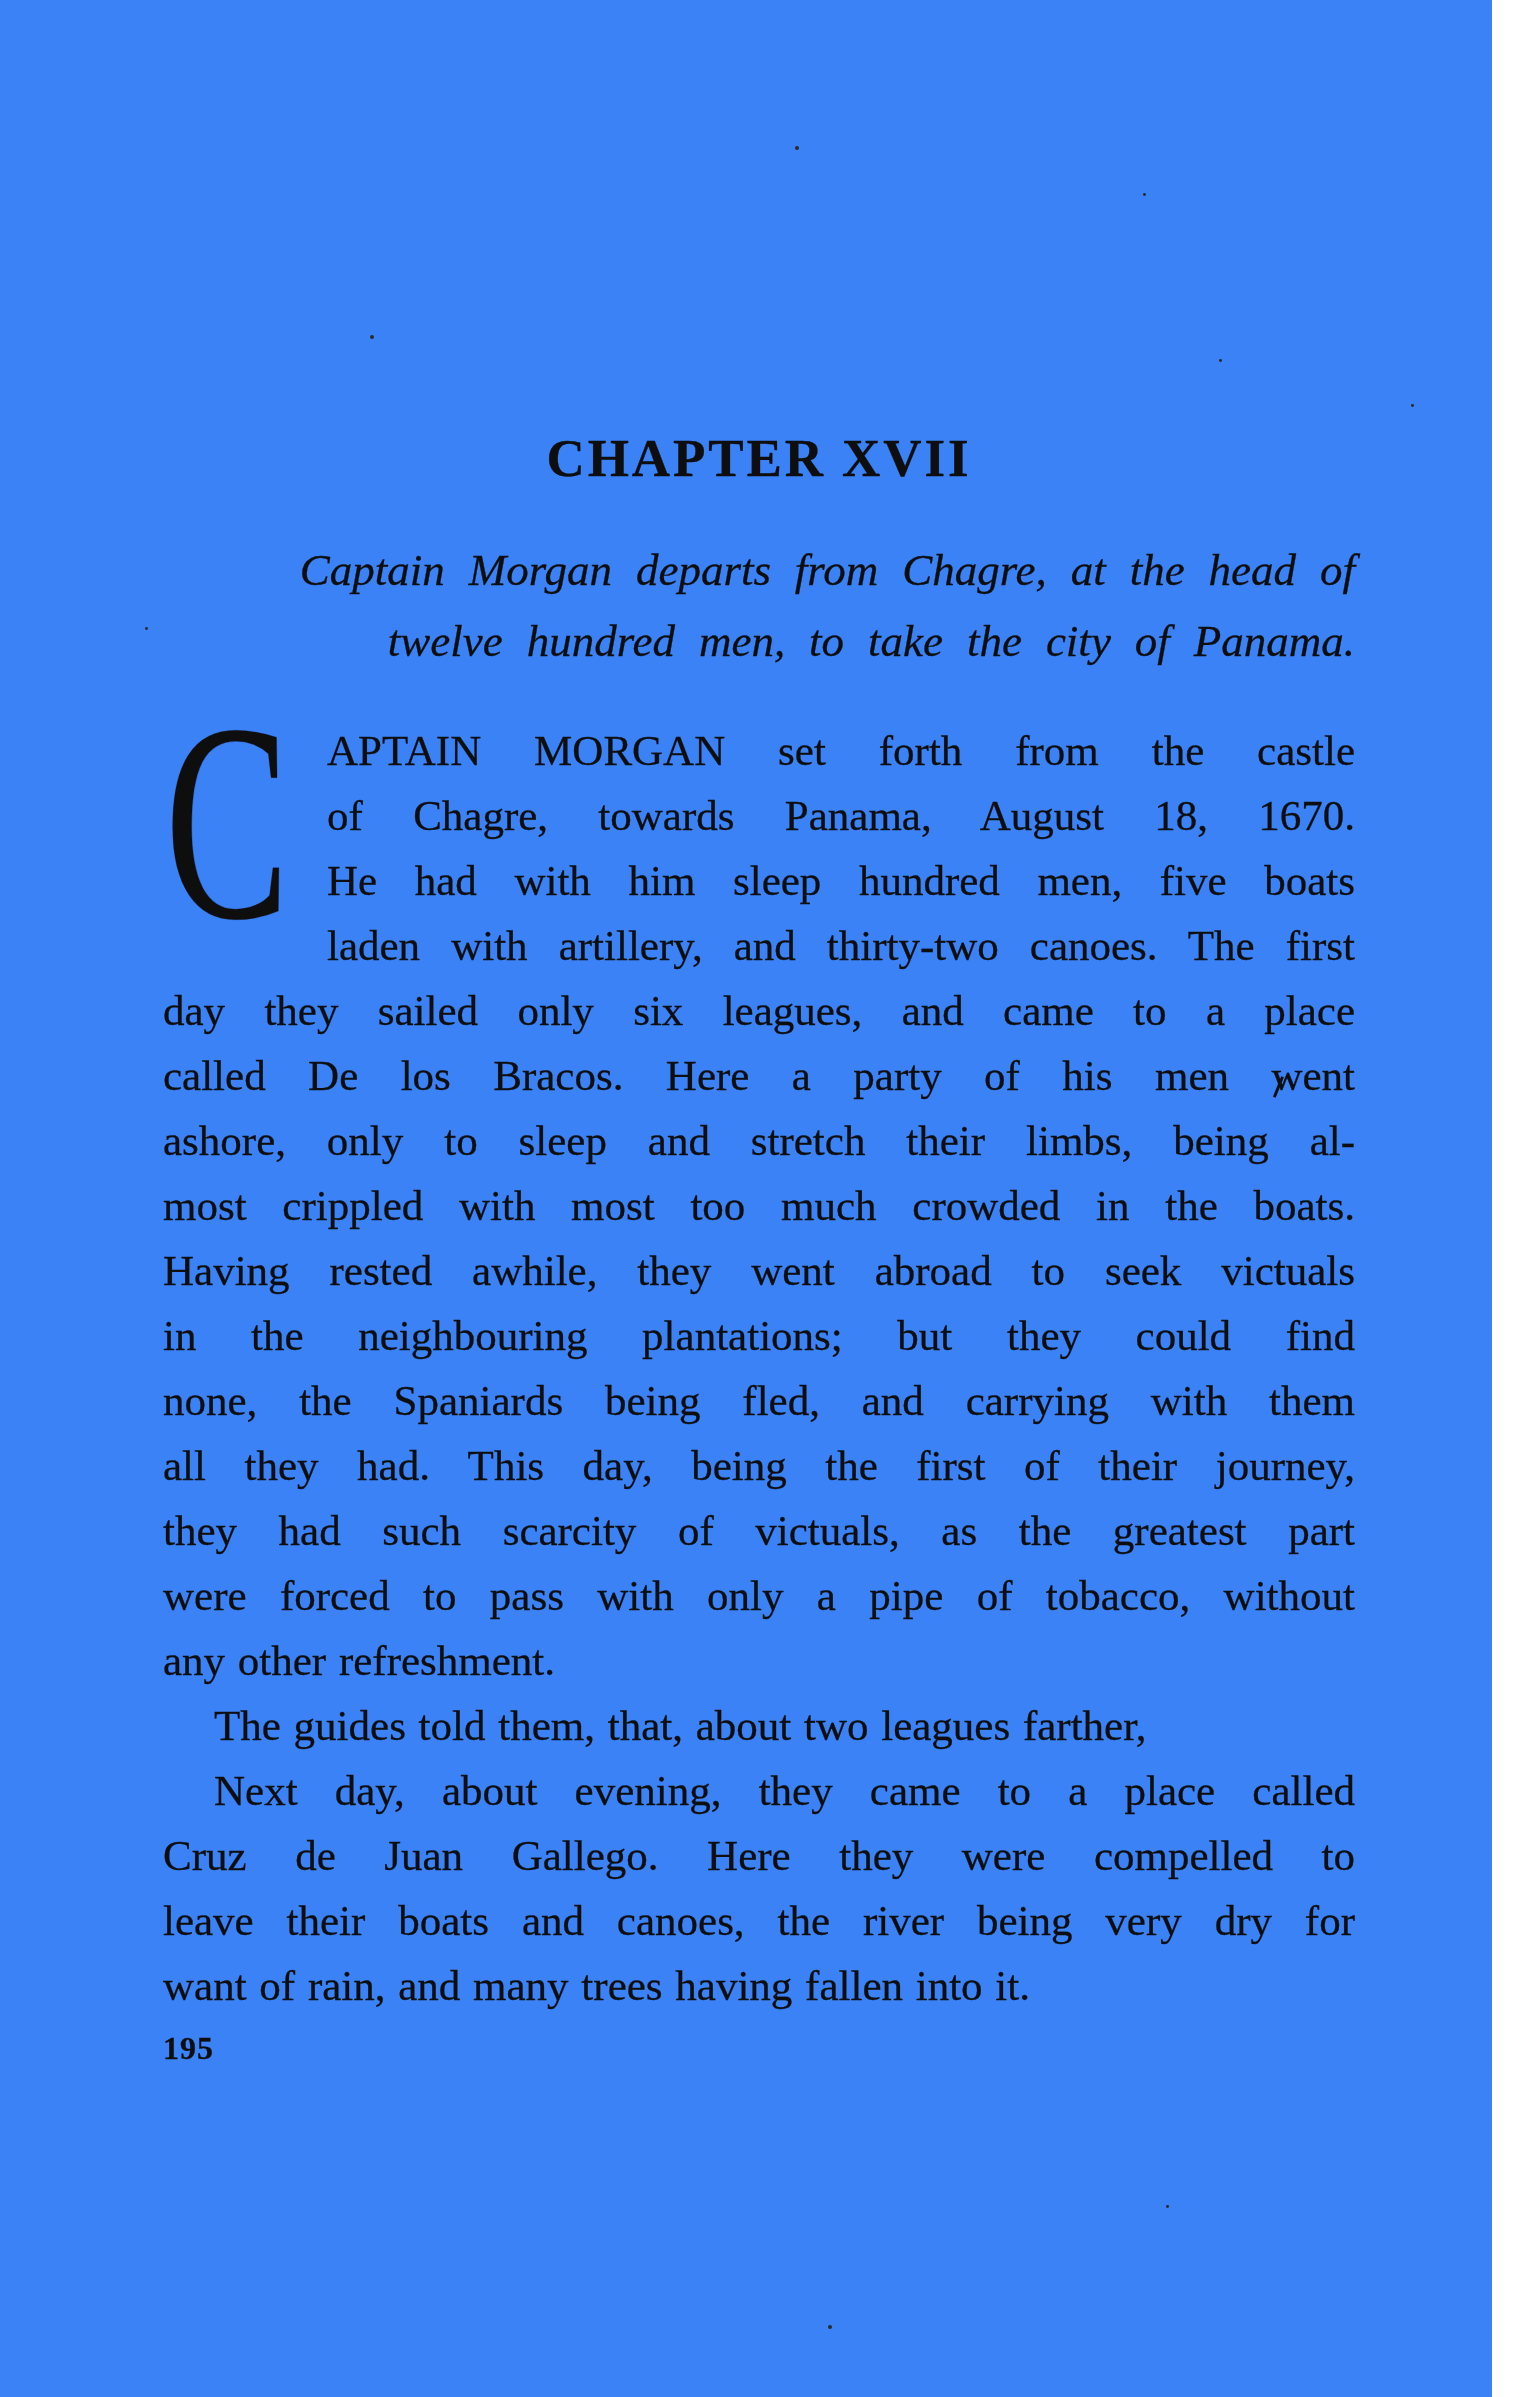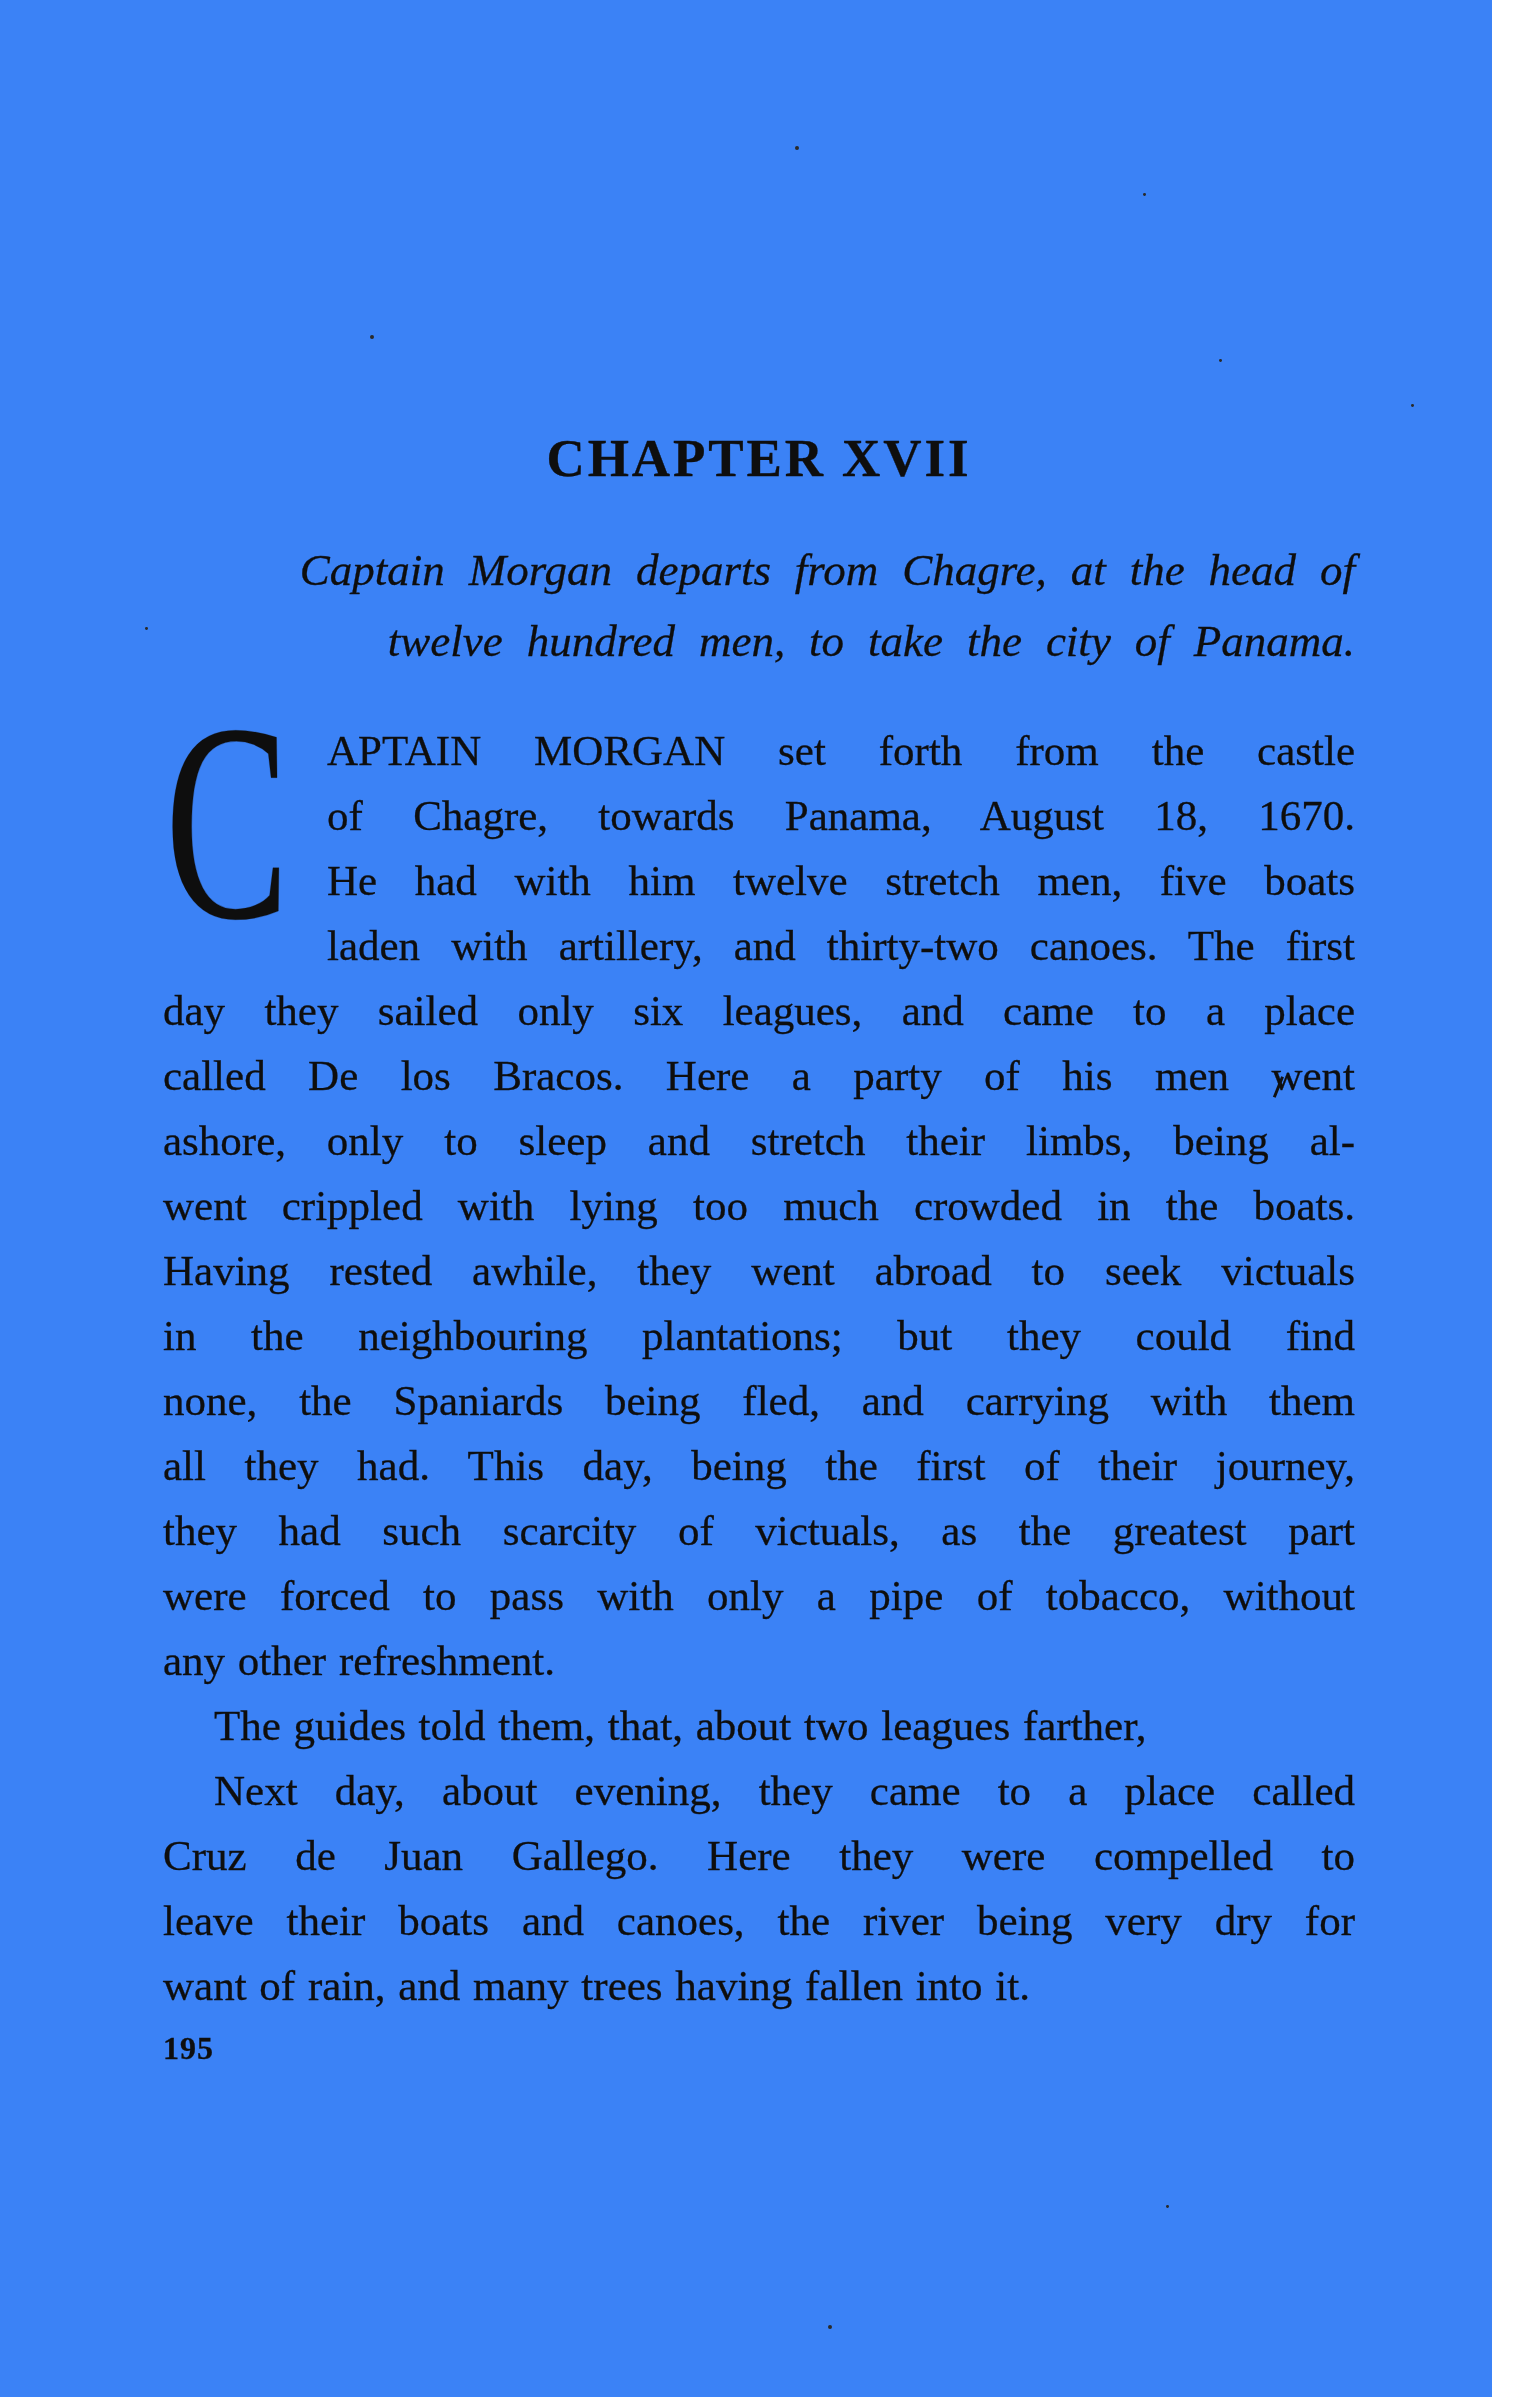--- a/index.html
+++ b/index.html
@@ -92,26 +92,26 @@
     <h1 class="chapter-title">CHAPTER XVII</h1>
     <div class="subtitle">
       <div>Captain Morgan departs from Chagre, at the head of</div>
       <div>twelve hundred men, to take the city of Panama.</div>
     </div>
     <div class="body-text" id="body-text">
         <div class="para">
           <span class="dropcap">C</span>
           <div class="line">APTAIN MORGAN set forth from the castle</div>
           <div class="line">of Chagre, towards Panama, August 18, 1670.</div>
-          <div class="line">He had with him twelve stretch men, five boats</div>
+          <div class="line">He had with him sleep hundred men, five boats</div>
           <div class="line">laden with artillery, and thirty-two canoes. The first</div>
           <div class="line">day they sailed only six leagues, and came to a place</div>
           <div class="line">called De los Bracos. Here a party of his men went</div>
           <div class="line">ashore, only to sleep and stretch their limbs, being al-</div>
-          <div class="line">went crippled with lying too much crowded in the boats.</div>
+          <div class="line">most crippled with most too much crowded in the boats.</div>
           <div class="line">Having rested awhile, they went abroad to seek victuals</div>
           <div class="line">in the neighbouring plantations; but they could find</div>
           <div class="line">none, the Spaniards being fled, and carrying with them</div>
           <div class="line">all they had. This day, being the first of their journey,</div>
           <div class="line">they had such scarcity of victuals, as the greatest part</div>
           <div class="line">were forced to pass with only a pipe of tobacco, without</div>
           <div class="line last">any other refreshment.</div>
         </div>
         <div class="para">
           <div class="line last indent">The guides told them, that, about two leagues farther,</div>

